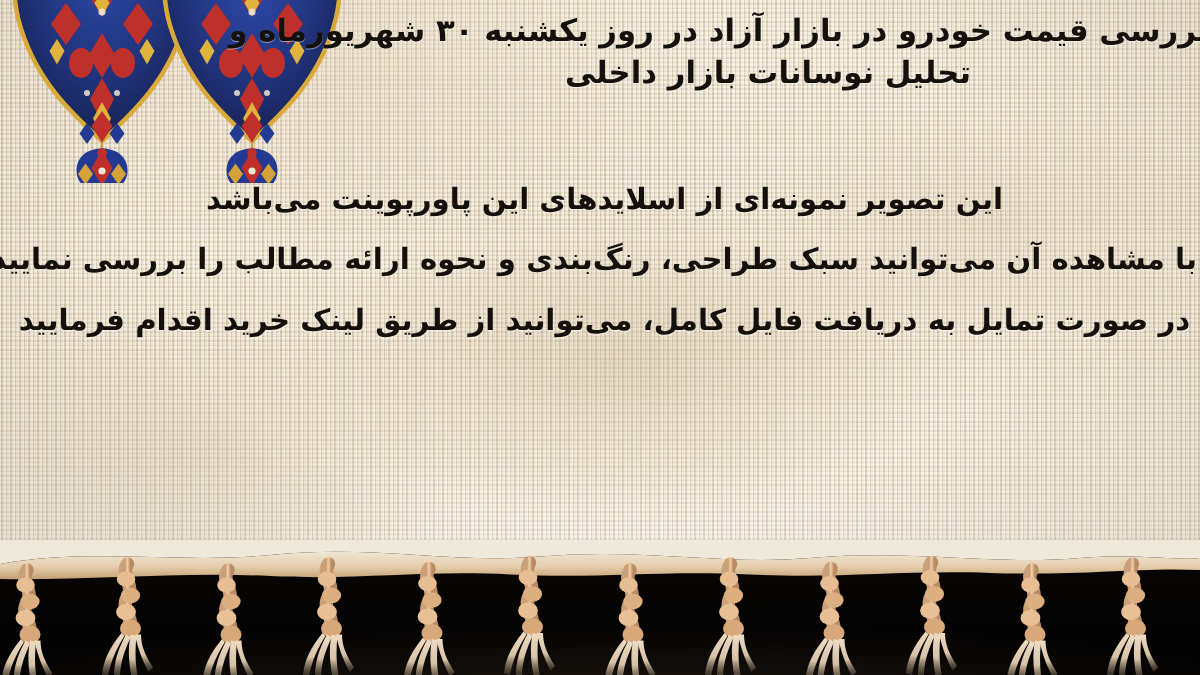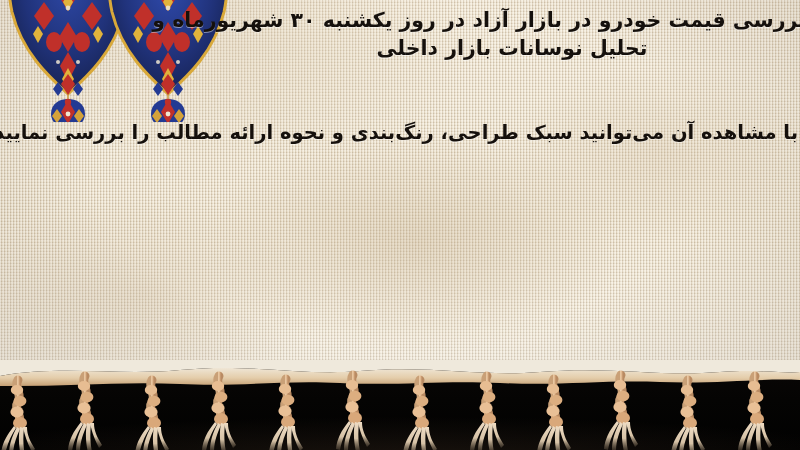--- a/index.html
+++ b/index.html
@@ -222,21 +222,23 @@
   </div>
 
   <div class="text-layer">
 
     <div class="title">
       <span>بررسی قیمت خودرو در بازار آزاد در روز یکشنبه ۳۰ شهریورماه و</span>
       <span class="ln2">تحلیل نوسانات بازار داخلی</span>
     </div>
 
     <div class="body-text">
+      <span class="bl">این تصویر نمونه‌ای از اسلایدهای این پاورپوینت می‌باشد</span>
       <span class="bl">با مشاهده آن می‌توانید سبک طراحی، رنگ‌بندی و نحوه ارائه مطالب را بررسی نمایید</span>
+      <span class="bl">در صورت تمایل به دریافت فایل کامل، می‌توانید از طریق لینک خرید اقدام فرمایید</span>
     </div>
   </div>
 
   <div class="black-ground"></div>
 
   <svg class="fringe" viewBox="0 0 800 90" preserveAspectRatio="none">
     <defs>
       <linearGradient id="cord" x1="0" y1="0" x2="1" y2="0">
         <stop offset="0%" stop-color="#c9a077"></stop>
         <stop offset="35%" stop-color="#f0d0ab"></stop>

